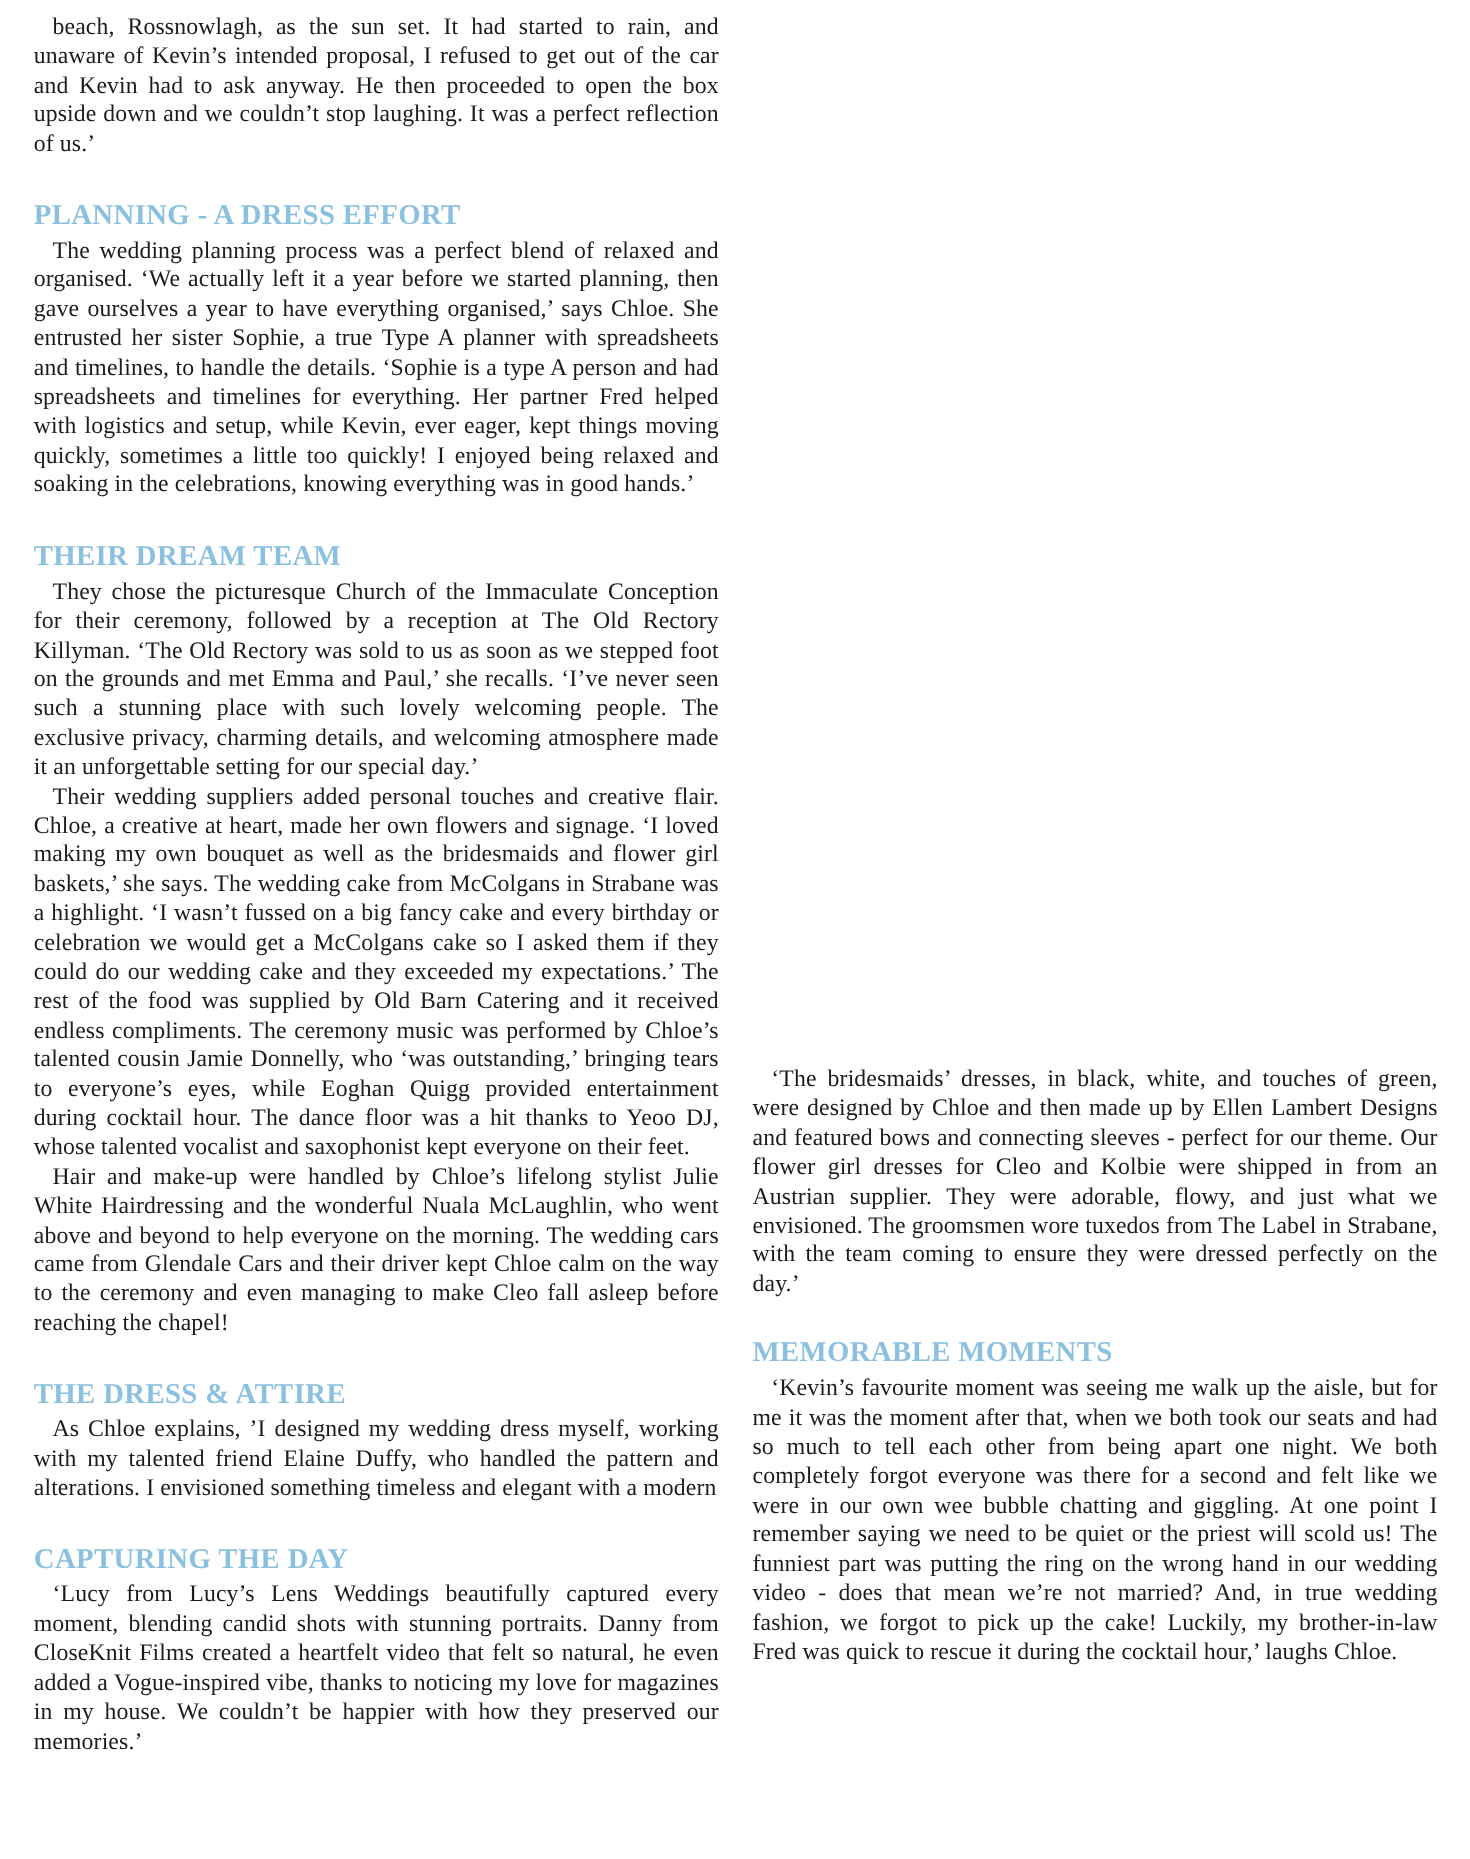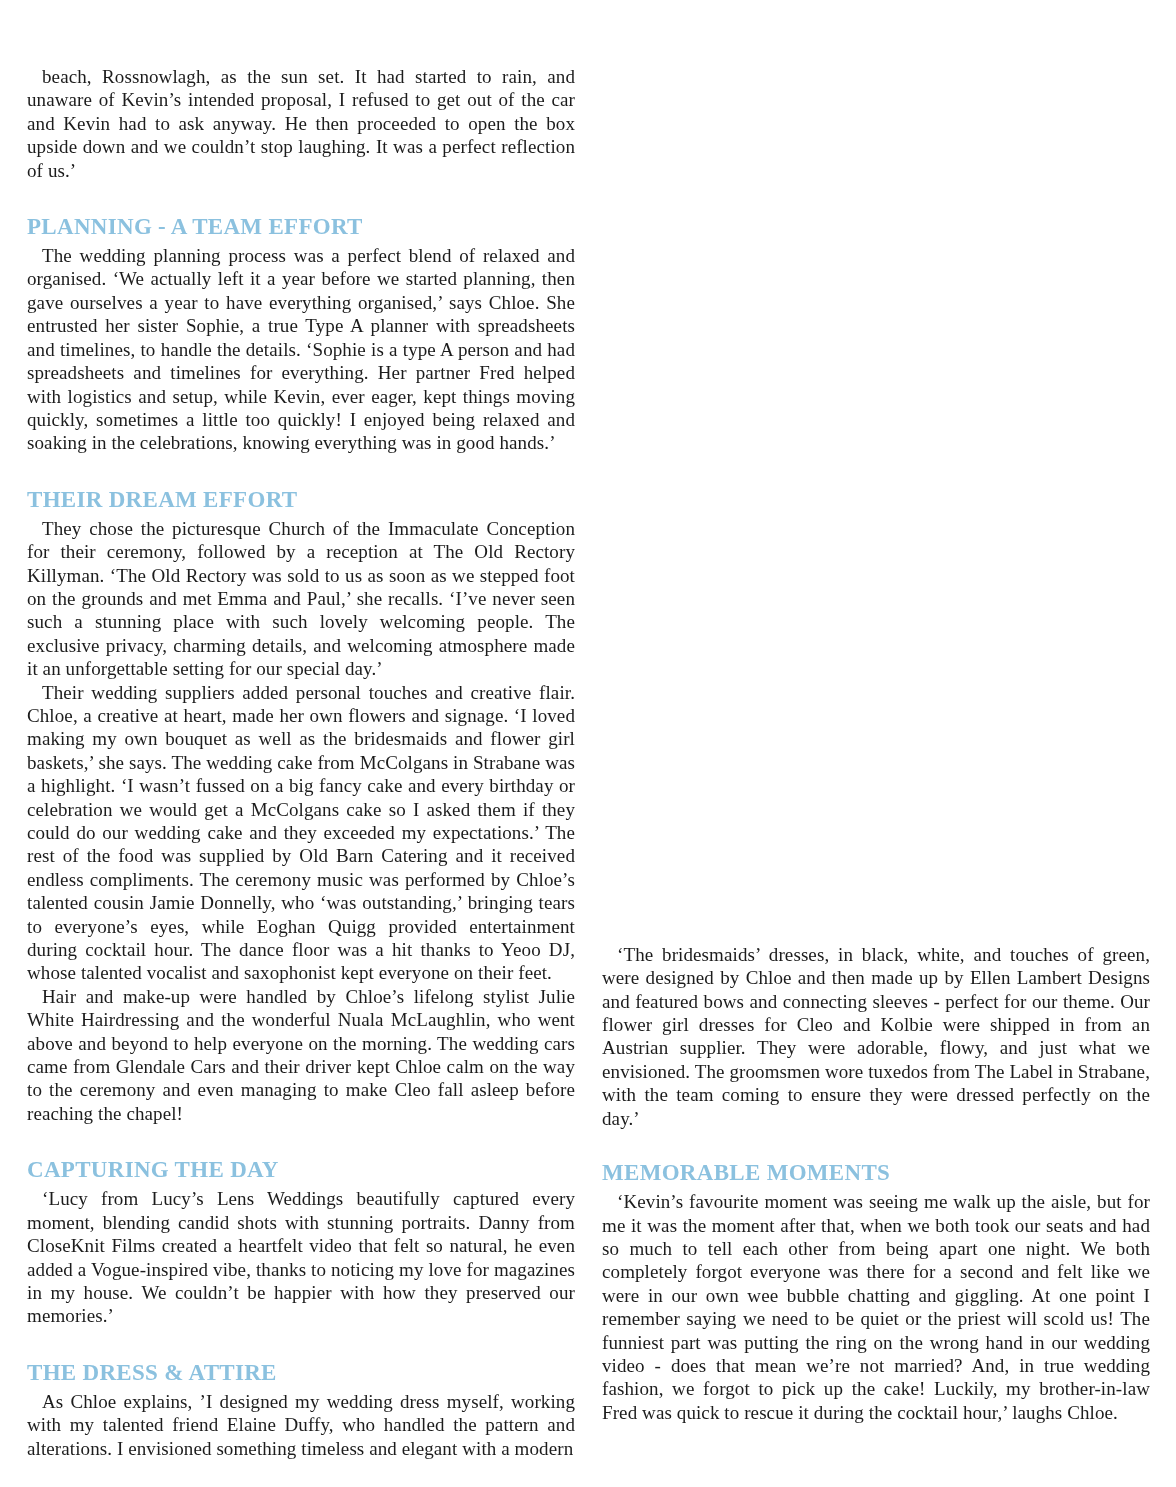--- a/index.html
+++ b/index.html
@@ -7,25 +7,24 @@
     width: 1176px;
     height: 1487px;
     font-family: "Liberation Serif", serif;
     color: #1c1c1c;
     overflow: hidden;
   }
   .page {
     box-sizing: border-box;
     width: 1009px;
     min-height: 1487px;
-    padding: 38px 25px 0 27px;
+    padding: 10px 25px 0 27px;
     display: flex;
     gap: 27px;
     background: #ffffff;
-    align-items: center;
   }
   .column {
     width: 548px;
     flex: 0 0 548px;
   }
   p.body {
     margin: 0;
     font-size: 19px;
     line-height: 23.4px;
     text-align: justify;
@@ -51,42 +50,42 @@
 </style>
 </head>
 <body style="color: rgb(28, 28, 28); background: rgb(255, 255, 255);">
 
 <div class="page">
 
   <div class="column">
     <p class="body indent">beach, Rossnowlagh, as the sun set. It had started to rain, and unaware of Kevin’s intended proposal, I refused to get out of the car and Kevin had to ask anyway. He then proceeded to open the box upside down and we couldn’t stop laughing. It was a perfect reflection of us.’</p>
 
     <section>
-      <h2 class="section-heading">PLANNING - A TEAM EFFORT</h2>
+      <h2 class="section-heading">PLANNING - A DRESS EFFORT</h2>
       <p class="body indent">The wedding planning process was a perfect blend of relaxed and organised. ‘We actually left it a year before we started planning, then gave ourselves a year to have everything organised,’ says Chloe. She entrusted her sister Sophie, a true Type A planner with spreadsheets and timelines, to handle the details. ‘Sophie is a type A person and had spreadsheets and timelines for everything. Her partner Fred helped with logistics and setup, while Kevin, ever eager, kept things moving quickly, sometimes a little too quickly! I enjoyed being relaxed and soaking in the celebrations, knowing everything was in good hands.’</p>
     </section>
 
     <section>
-      <h2 class="section-heading">THEIR DREAM EFFORT</h2>
+      <h2 class="section-heading">THEIR DREAM TEAM</h2>
       <p class="body indent">They chose the picturesque Church of the Immaculate Conception for their ceremony, followed by a reception at The Old Rectory Killyman. ‘The Old Rectory was sold to us as soon as we stepped foot on the grounds and met Emma and Paul,’ she recalls. ‘I’ve never seen such a stunning place with such lovely welcoming people. The exclusive privacy, charming details, and welcoming atmosphere made it an unforgettable setting for our special day.’</p>
     </section>
 
     <section>
       <p class="body indent">Their wedding suppliers added personal touches and creative flair. Chloe, a creative at heart, made her own flowers and signage. ‘I loved making my own bouquet as well as the bridesmaids and flower girl baskets,’ she says. The wedding cake from McColgans in Strabane was a highlight. ‘I wasn’t fussed on a big fancy cake and every birthday or celebration we would get a McColgans cake so I asked them if they could do our wedding cake and they exceeded my expectations.’ The rest of the food was supplied by Old Barn Catering and it received endless compliments. The ceremony music was performed by Chloe’s talented cousin Jamie Donnelly, who ‘was outstanding,’ bringing tears to everyone’s eyes, while Eoghan Quigg provided entertainment during cocktail hour. The dance floor was a hit thanks to Yeoo DJ, whose talented vocalist and saxophonist kept everyone on their feet.</p>
       <p class="body indent">Hair and make-up were handled by Chloe’s lifelong stylist Julie White Hairdressing and the wonderful Nuala McLaughlin, who went above and beyond to help everyone on the morning. The wedding cars came from Glendale Cars and their driver kept Chloe calm on the way to the ceremony and even managing to make Cleo fall asleep before reaching the chapel!</p>
     </section>
 
     <section>
-      <h2 class="section-heading">CAPTURING THE DAY</h2>
-      <p class="body indent">‘Lucy from Lucy’s Lens Weddings beautifully captured every moment, blending candid shots with stunning portraits. Danny from CloseKnit Films created a heartfelt video that felt so natural, he even added a Vogue-inspired vibe, thanks to noticing my love for magazines in my house. We couldn’t be happier with how they preserved our memories.’</p>
+      <h2 class="section-heading">THE DRESS &amp; ATTIRE</h2>
+      <p class="body indent">As Chloe explains, ’I designed my wedding dress myself, working with my talented friend Elaine Duffy, who handled the pattern and alterations. I envisioned something timeless and elegant with a modern</p>
     </section>
 
     <section>
-      <h2 class="section-heading">THE DRESS &amp; ATTIRE</h2>
-      <p class="body indent">As Chloe explains, ’I designed my wedding dress myself, working with my talented friend Elaine Duffy, who handled the pattern and alterations. I envisioned something timeless and elegant with a modern</p>
+      <h2 class="section-heading">CAPTURING THE DAY</h2>
+      <p class="body indent">‘Lucy from Lucy’s Lens Weddings beautifully captured every moment, blending candid shots with stunning portraits. Danny from CloseKnit Films created a heartfelt video that felt so natural, he even added a Vogue-inspired vibe, thanks to noticing my love for magazines in my house. We couldn’t be happier with how they preserved our memories.’</p>
     </section>
   </div>
 
   <div class="column">
     <div class="photo-spacer"></div>
 
     <p class="body indent">‘The bridesmaids’ dresses, in black, white, and touches of green, were designed by Chloe and then made up by Ellen Lambert Designs and featured bows and connecting sleeves - perfect for our theme. Our flower girl dresses for Cleo and Kolbie were shipped in from an Austrian supplier. They were adorable, flowy, and just what we envisioned. The groomsmen wore tuxedos from The Label in Strabane, with the team coming to ensure they were dressed perfectly on the day.’</p>
 
     <section>
       <h2 class="section-heading mt-lg">MEMORABLE MOMENTS</h2>

